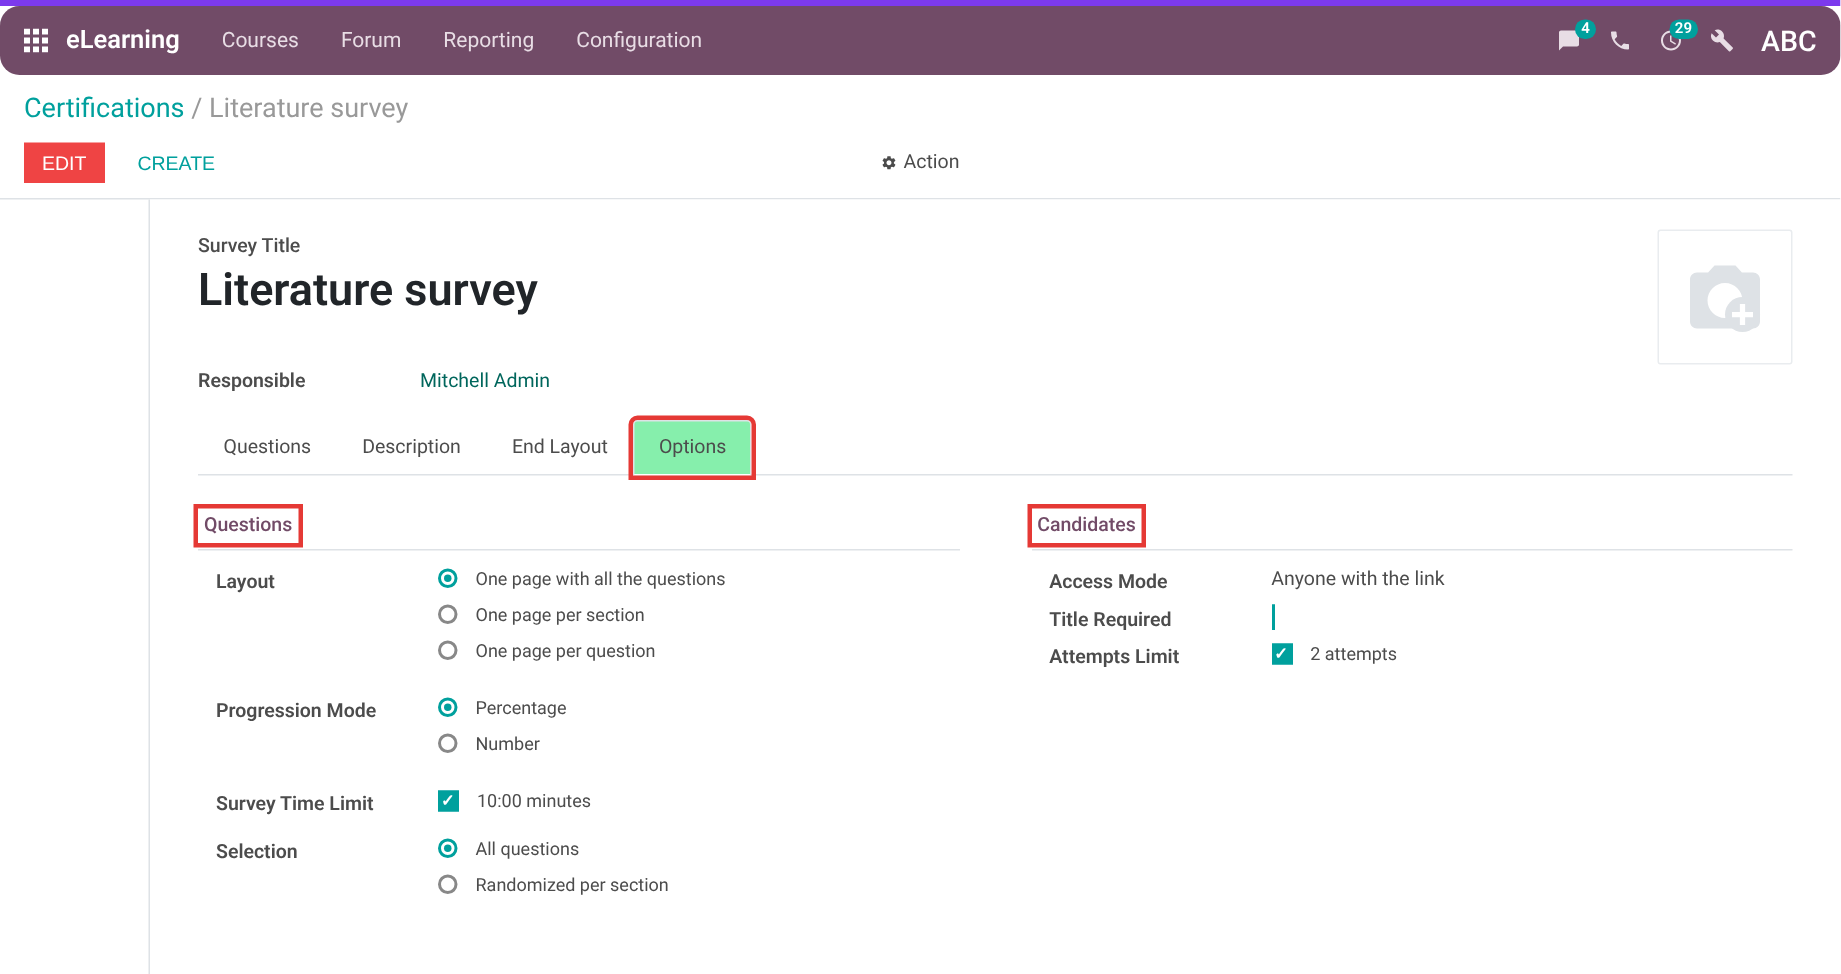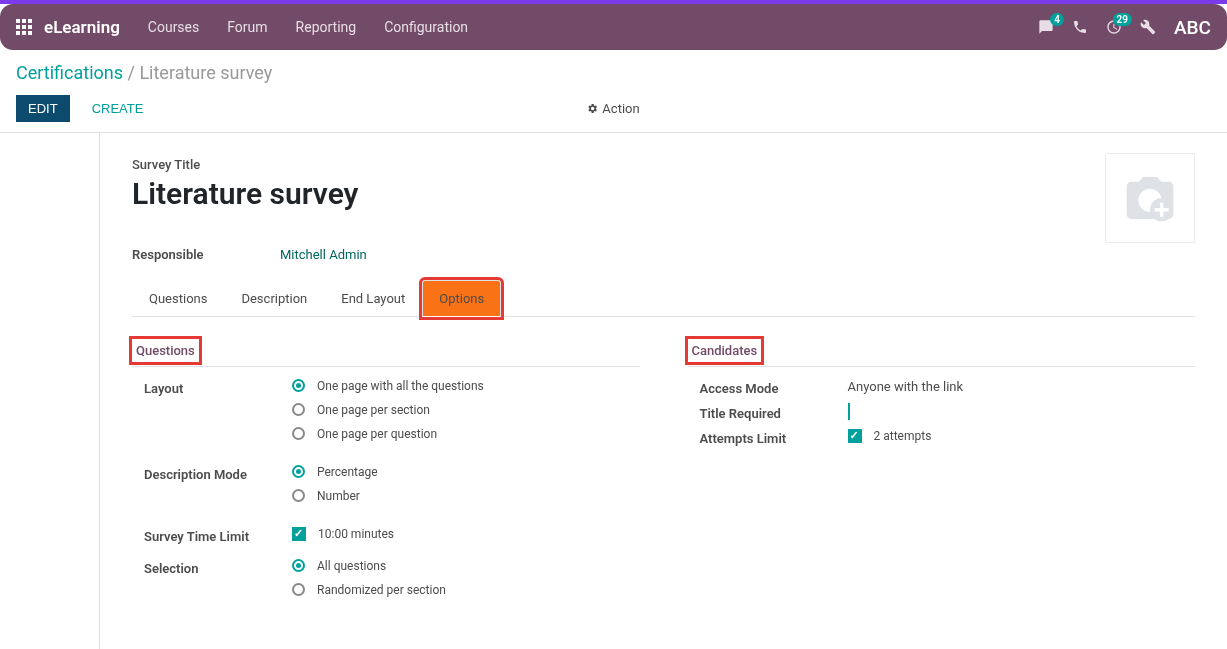--- a/index.html
+++ b/index.html
@@ -14,38 +14,38 @@
 .nav-right { display: flex; align-items: center; gap: 18px; }
 .nav-icon-wrap { position: relative; display: flex; align-items: center; }
 .nav-icon { width: 16px; height: 16px; fill: #e8dde5; }
 .badge { position: absolute; top: -6px; right: -10px; background: #00A09D; color: #fff; font-size: 10px; font-weight: 600; padding: 1px 4px; border-radius: 8px; min-width: 14px; text-align: center; }
 .user { font-size: 19px; font-weight: 500; }
 .content-header { padding: 12px 16px 0; }
 .breadcrumb { font-size: 18px; color: #999; }
 .breadcrumb .root { color: #00A09D; cursor: pointer; }
 .toolbar { display: flex; align-items: center; margin-top: 12px; margin-bottom: 10px; }
 .btn { padding: 6px 12px; font-size: 13px; font-weight: 500; cursor: pointer; border: none; background: transparent; }
-.btn-primary { background: #0c4a6e; color: #fff; margin-right: 10px; }
+.btn-primary { background: #ef4444; color: #fff; margin-right: 10px; }
 .btn-secondary { color: #00A09D; }
 .action-wrap { margin-left: auto; margin-right: 50%; transform: translateX(50%); display: flex; align-items: center; gap: 4px; color: #4c4c4c; cursor: pointer; font-size: 13px; }
 .gear-icon { width: 11px; height: 11px; fill: #4c4c4c; }
 .main-wrap { display: flex; border-top: 1px solid #dee2e6; }
 .sidebar-col { width: 100px; border-right: 1px solid #dee2e6; min-height: 520px; }
 .form-sheet { flex: 1; background: #fff; padding: 24px 32px; position: relative; }
 .title-section { margin-bottom: 24px; }
 .label-small { font-size: 13px; color: #4c4c4c; margin-bottom: 4px; font-weight: 500; }
 .big-title { font-size: 30px; font-weight: 600; color: #212529; }
 .image-placeholder { position: absolute; top: 20px; right: 32px; width: 90px; height: 90px; border: 1px solid #e9ecef; display: flex; align-items: center; justify-content: center; border-radius: 2px; }
 .image-placeholder svg { width: 56px; height: 56px; fill: #dee2e6; }
 .field-row { display: flex; margin-bottom: 18px; }
 .field-label { width: 148px; font-weight: 600; color: #4c4c4c; }
 .field-value { color: #00665C; cursor: pointer; }
 .tabs { display: flex; border-bottom: 1px solid #dee2e6; margin-top: 18px; }
 .tab { padding: 10px 16px; font-size: 13px; color: #4c4c4c; cursor: pointer; border: 1px solid transparent; border-bottom: none; }
-.tab.active { color: #4c4c4c; background: #f97316; border-color: #dee2e6; border-bottom: 1px solid #fff; margin-bottom: -1px; border-radius: 3px 3px 0 0; }
+.tab.active { color: #4c4c4c; background: #86efac; border-color: #dee2e6; border-bottom: 1px solid #fff; margin-bottom: -1px; border-radius: 3px 3px 0 0; }
 .tab.highlighted { outline: 3px solid #e53935; outline-offset: 0; }
 .options-body { display: flex; gap: 48px; padding-top: 22px; }
 .col { flex: 1; }
 .section-title { font-size: 13px; color: #714B67; font-weight: 500; border-bottom: 1px solid #dee2e6; padding-bottom: 4px; margin-bottom: 12px; }
 .section-title.highlighted span { outline: 3px solid #e53935; padding: 4px 4px; display: inline-block; }
 .option-row { display: flex; align-items: flex-start; margin-bottom: 8px; }
 .option-label { width: 148px; font-weight: 600; padding-top: 2px; margin-left: 12px; }
 .option-values { flex: 1; }
 .radio-item, .check-item { display: flex; align-items: flex-start; gap: 12px; margin-bottom: 10px; font-size: 12px; color: #4c4c4c; }
 .radio { width: 13px; height: 13px; border: 2px solid #888; border-radius: 50%; position: relative; flex-shrink: 0; }
@@ -168,21 +168,21 @@
                 <span>One page per section</span>
               </div>
             <div class="radio-item">
                 <span class="radio"></span>
                 <span>One page per question</span>
               </div>
           </div>
         </div>
 
         <div class="option-row" style="margin-top:14px;">
-          <div class="option-label">Description Mode</div>
+          <div class="option-label">Progression Mode</div>
           <div class="option-values">
             <div class="radio-item">
                 <span class="radio checked"></span>
                 <span>Percentage</span>
               </div>
             <div class="radio-item">
                 <span class="radio"></span>
                 <span>Number</span>
               </div>
           </div>

